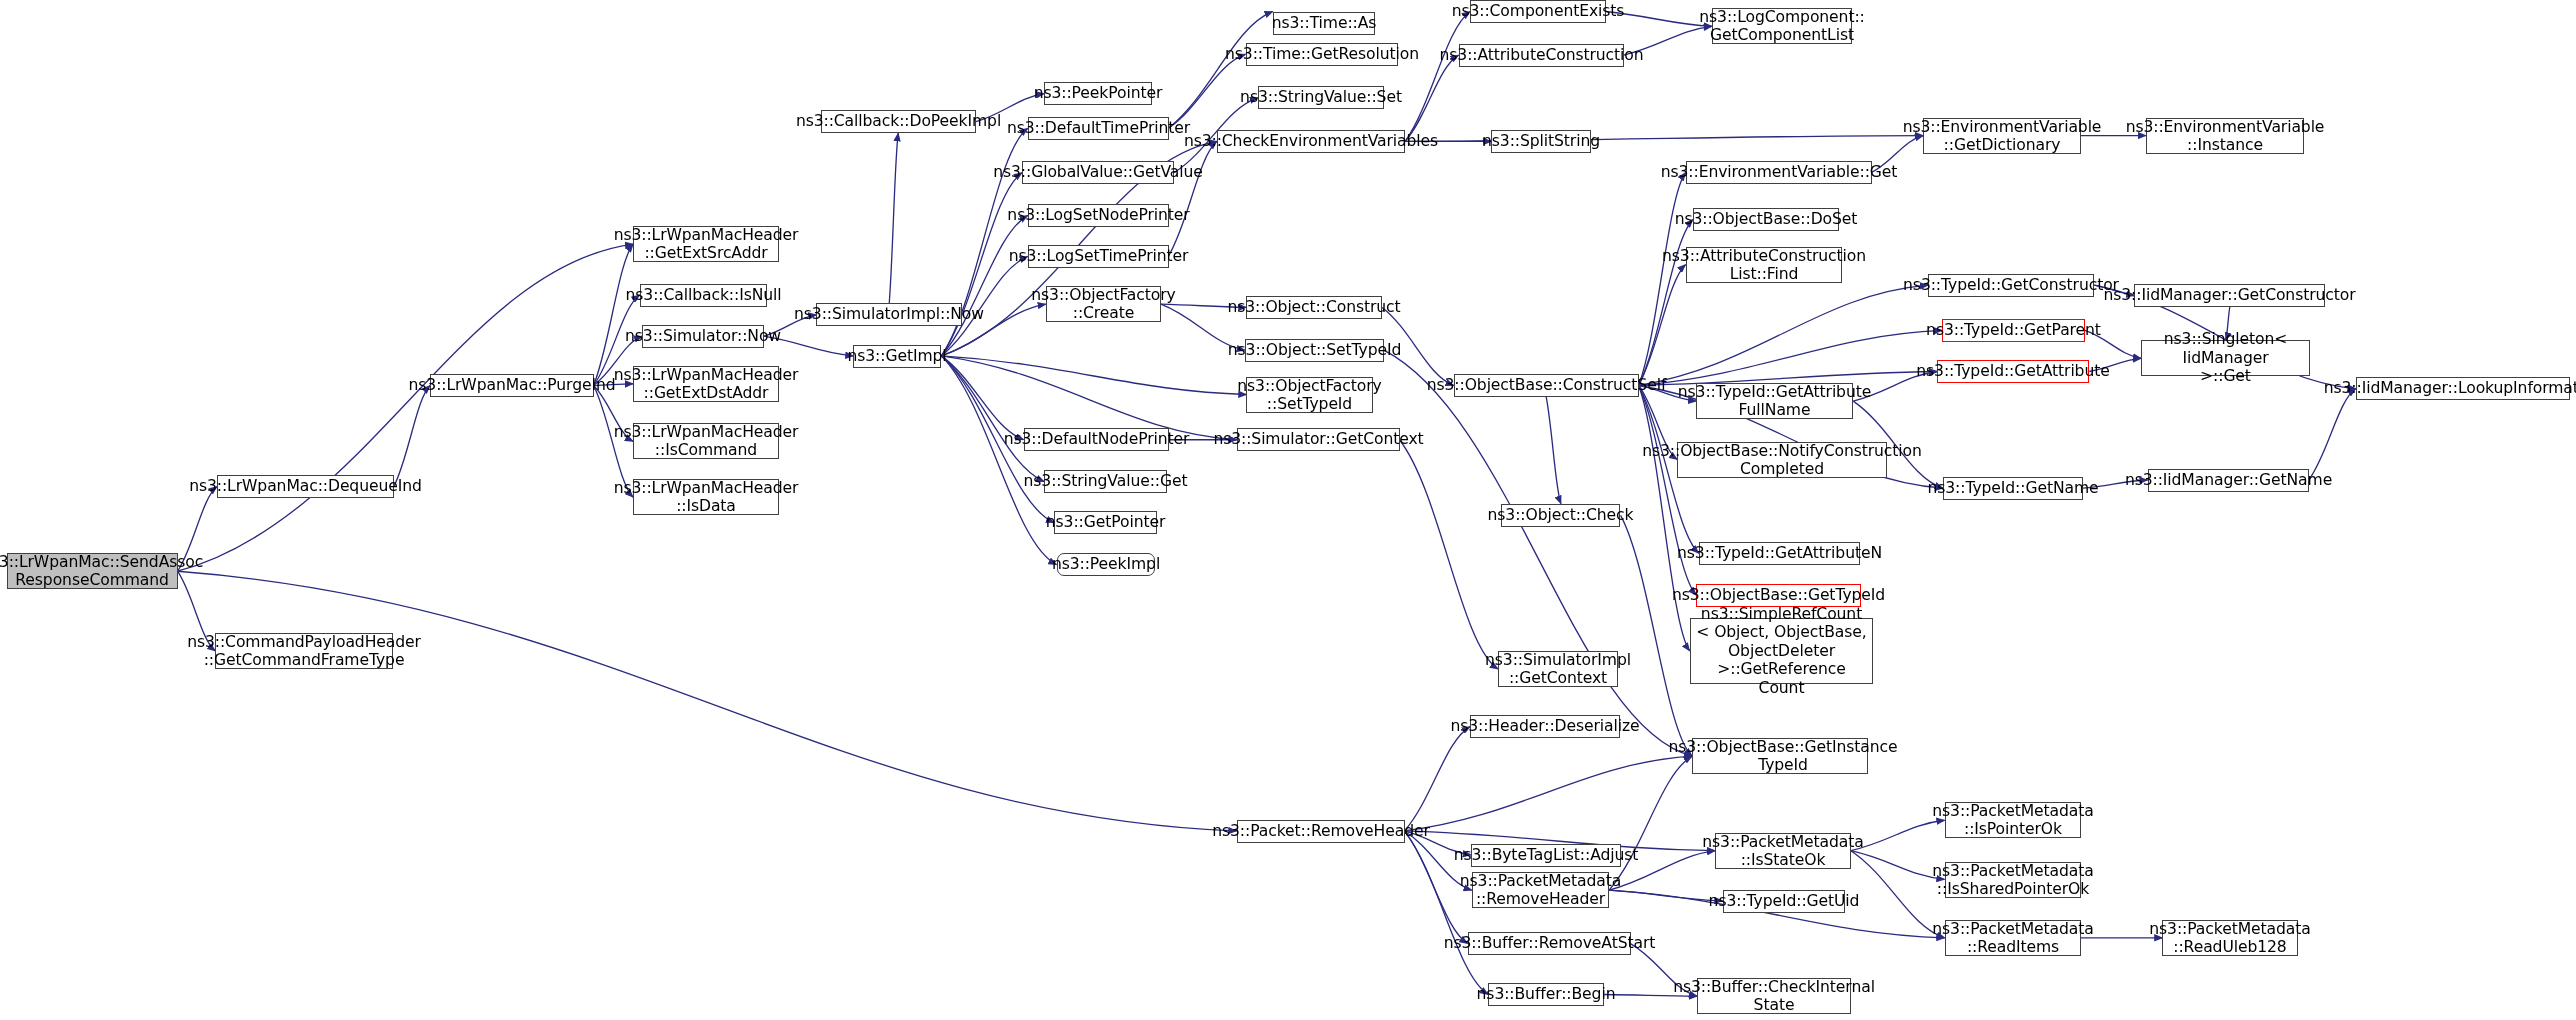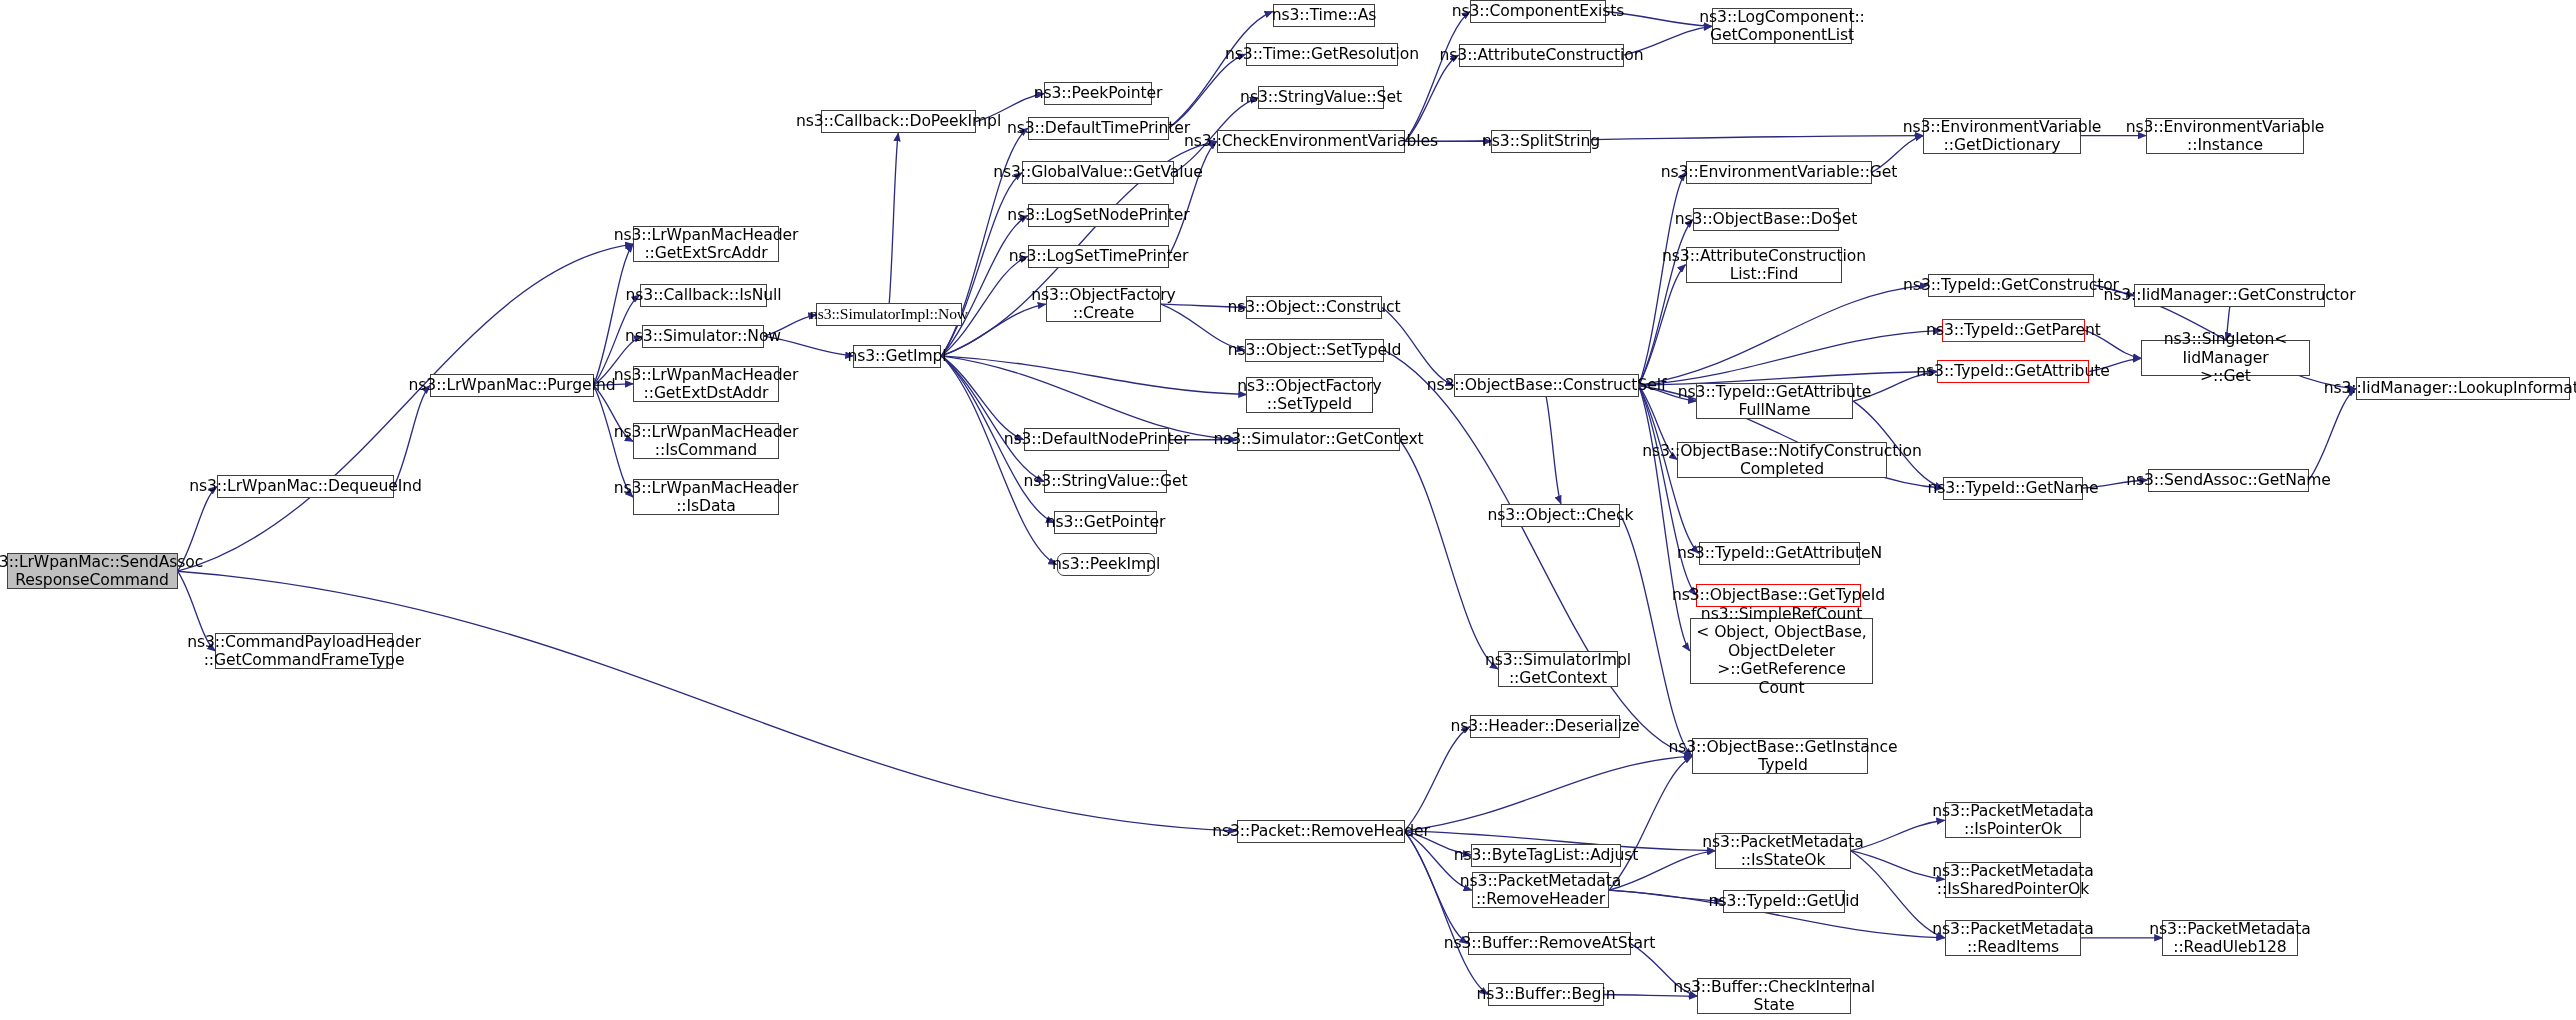--- a/index.html
+++ b/index.html
@@ -155,35 +155,35 @@
       <div class="node" style="left: 633px; top: 226px; width: 146px; height: 36px;">ns3::LrWpanMacHeader
 ::GetExtSrcAddr</div>
       <div class="node" style="left: 640px; top: 284px; width: 127px; height: 23px;">ns3::Callback::IsNull</div>
       <div class="node" style="left: 642px; top: 325px; width: 122px; height: 23px;">ns3::Simulator::Now</div>
       <div class="node" style="left: 633px; top: 366px; width: 146px; height: 36px;">ns3::LrWpanMacHeader
 ::GetExtDstAddr</div>
       <div class="node" style="left: 633px; top: 423px; width: 146px; height: 36px;">ns3::LrWpanMacHeader
 ::IsCommand</div>
       <div class="node" style="left: 633px; top: 479px; width: 146px; height: 36px;">ns3::LrWpanMacHeader
 ::IsData</div>
-      <div class="node" style="left: 816px; top: 303px; width: 146px; height: 23px; font-family: Liberation Serif, serif;">ns3::SimulatorImpl::Now</div>
+      <div class="node" style="left: 816px; top: 303px; width: 146px; height: 23px;">ns3::SimulatorImpl::Now</div>
       <div class="node" style="left: 853px; top: 345px; width: 88px; height: 23px;">ns3::GetImpl</div>
       <div class="node" style="left: 821px; top: 110px; width: 155px; height: 23px;">ns3::Callback::DoPeekImpl</div>
       <div class="node" style="left: 1044px; top: 82px; width: 108px; height: 23px;">ns3::PeekPointer</div>
       <div class="node" style="left: 1028px; top: 117px; width: 141px; height: 23px;">ns3::DefaultTimePrinter</div>
       <div class="node" style="left: 1022px; top: 161px; width: 152px; height: 23px;">ns3::GlobalValue::GetValue</div>
       <div class="node" style="left: 1028px; top: 204px; width: 141px; height: 23px;">ns3::LogSetNodePrinter</div>
       <div class="node" style="left: 1028px; top: 245px; width: 141px; height: 23px;">ns3::LogSetTimePrinter</div>
       <div class="node" style="left: 1046px; top: 286px; width: 115px; height: 36px;">ns3::ObjectFactory
 ::Create</div>
       <div class="node" style="left: 1024px; top: 428px; width: 145px; height: 23px;">ns3::DefaultNodePrinter</div>
       <div class="node" style="left: 1044px; top: 470px; width: 123px; height: 23px;">ns3::StringValue::Get</div>
       <div class="node" style="left: 1054px; top: 511px; width: 103px; height: 23px;">ns3::GetPointer</div>
       <div class="node" style="left: 1057px; top: 553px; width: 98px; height: 23px; border-radius: 7px;">ns3::PeekImpl</div>
-      <div class="node" style="left: 1273px; top: 4px; width: 102px; height: 23px;">ns3::Time::As</div>
+      <div class="node" style="left: 1273px; top: 12px; width: 102px; height: 23px;">ns3::Time::As</div>
       <div class="node" style="left: 1246px; top: 43px; width: 152px; height: 23px;">ns3::Time::GetResolution</div>
       <div class="node" style="left: 1258px; top: 86px; width: 126px; height: 23px;">ns3::StringValue::Set</div>
       <div class="node" style="left: 1217px; top: 130px; width: 188px; height: 23px;">ns3::CheckEnvironmentVariables</div>
       <div class="node" style="left: 1246px; top: 296px; width: 136px; height: 23px;">ns3::Object::Construct</div>
       <div class="node" style="left: 1245px; top: 339px; width: 139px; height: 23px;">ns3::Object::SetTypeId</div>
       <div class="node" style="left: 1246px; top: 377px; width: 127px; height: 36px;">ns3::ObjectFactory
 ::SetTypeId</div>
       <div class="node" style="left: 1237px; top: 428px; width: 163px; height: 23px;">ns3::Simulator::GetContext</div>
       <div class="node" style="left: 1501px; top: 504px; width: 119px; height: 23px;">ns3::Object::Check</div>
       <div class="node" style="left: 1498px; top: 651px; width: 120px; height: 36px;">ns3::SimulatorImpl
@@ -212,21 +212,21 @@
 ::GetDictionary</div>
       <div class="node" style="left: 2146px; top: 118px; width: 158px; height: 36px;">ns3::EnvironmentVariable
 ::Instance</div>
       <div class="node" style="left: 1928px; top: 274px; width: 166px; height: 23px;">ns3::TypeId::GetConstructor</div>
       <div class="node hl" style="left: 1942px; top: 319px; width: 143px; height: 23px;">ns3::TypeId::GetParent</div>
       <div class="node hl" style="left: 1937px; top: 360px; width: 152px; height: 23px;">ns3::TypeId::GetAttribute</div>
       <div class="node" style="left: 1943px; top: 477px; width: 140px; height: 23px;">ns3::TypeId::GetName</div>
       <div class="node" style="left: 2134px; top: 284px; width: 191px; height: 23px;">ns3::IidManager::GetConstructor</div>
       <div class="node" style="left: 2141px; top: 340px; width: 169px; height: 36px;">ns3::Singleton&lt; IidManager
 &gt;::Get</div>
-      <div class="node" style="left: 2148px; top: 469px; width: 161px; height: 23px;">ns3::SendAssoc::GetName</div>
+      <div class="node" style="left: 2148px; top: 469px; width: 161px; height: 23px;">ns3::IidManager::GetName</div>
       <div class="node" style="left: 2356px; top: 377px; width: 214px; height: 23px;">ns3::IidManager::LookupInformation</div>
       <div class="node" style="left: 1470px; top: 715px; width: 150px; height: 23px;">ns3::Header::Deserialize</div>
       <div class="node" style="left: 1692px; top: 738px; width: 176px; height: 36px; padding-left: 6px;">ns3::ObjectBase::GetInstance
 TypeId</div>
       <div class="node" style="left: 1237px; top: 820px; width: 168px; height: 23px;">ns3::Packet::RemoveHeader</div>
       <div class="node" style="left: 1471px; top: 844px; width: 150px; height: 23px;">ns3::ByteTagList::Adjust</div>
       <div class="node" style="left: 1472px; top: 872px; width: 137px; height: 36px;">ns3::PacketMetadata
 ::RemoveHeader</div>
       <div class="node" style="left: 1468px; top: 932px; width: 163px; height: 23px;">ns3::Buffer::RemoveAtStart</div>
       <div class="node" style="left: 1488px; top: 983px; width: 116px; height: 23px;">ns3::Buffer::Begin</div>

